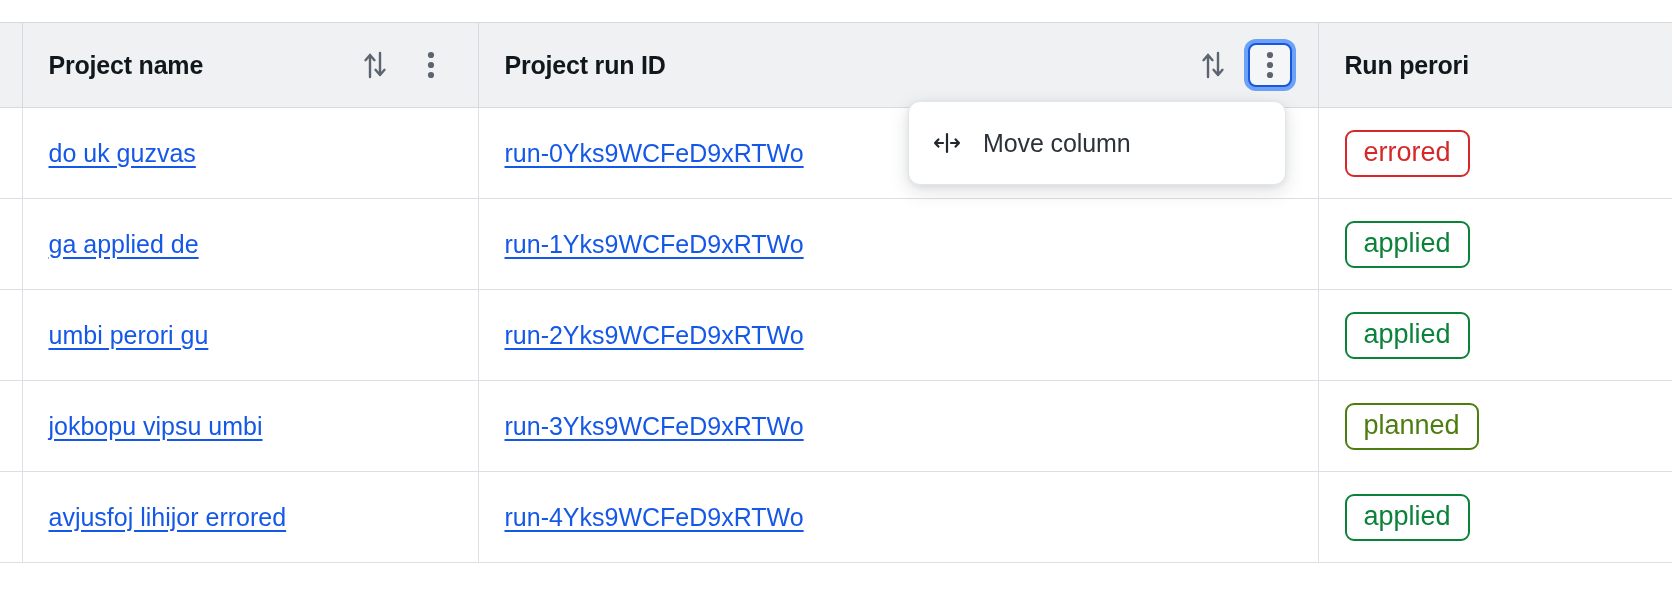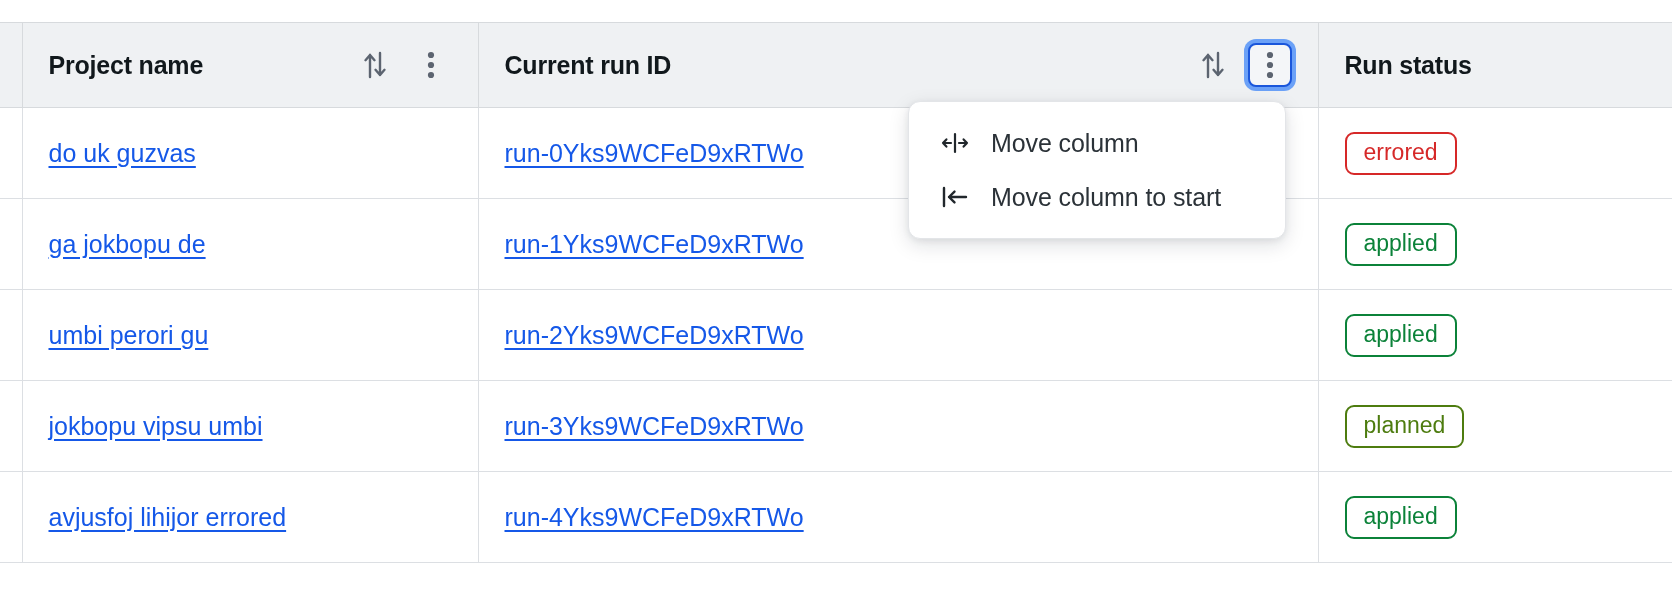--- a/index.html
+++ b/index.html
@@ -105,21 +105,21 @@
     font-size: 25px;
     color: #1558e8;
     text-decoration: underline;
     text-underline-offset: 4px;
     white-space: nowrap;
     cursor: pointer;
   }
 
   .badge {
     display: inline-block;
-    font-size: 23px;
+    font-size: 27px;
     padding: 7px 17px 9px;
     border-radius: 9px;
     border: 2px solid currentColor;
     line-height: 1;
     white-space: nowrap;
   }
 
   
   .menu {
     position: absolute;
@@ -130,21 +130,21 @@
     border: 1px solid #e3e5e8;
     border-radius: 12px;
     box-shadow: 0 6px 20px rgba(16,24,40,0.13), 0 2px 6px rgba(16,24,40,0.07);
     padding: 14px 0 14px;
     z-index: 40;
   }
   .menu-item {
     display: flex;
     align-items: center;
     gap: 20px;
-    padding: 9px 30px;
+    padding: 9px 22px;
     height: 54px;
     cursor: pointer;
     white-space: nowrap;
   }
   .menu-icon {
     width: 32px;
     flex: 0 0 32px;
     display: flex;
     align-items: center;
     justify-content: center;
@@ -190,42 +190,42 @@
                   <circle cx="4" cy="14" r="3.1" fill="#5c6470"></circle>
                   <circle cx="4" cy="24" r="3.1" fill="#5c6470"></circle>
                 </svg>
               </button>
             </span>
           </div>
         </th>
 
         <th>
           <div class="head-inner">
-            <span class="head-label">Current run ID</span>
+            <span class="head-label">Project run ID</span>
             <span class="head-tools">
               <button class="icon-btn" aria-label="sort">
                 <svg width="26" height="30" viewBox="0 0 26 30" fill="none" aria-hidden="true">
                   <path d="M8 27 V5 M8 5 L3.5 10.2 M8 5 L12.5 10.2" stroke="#5c6470" stroke-width="2.4" stroke-linecap="round" stroke-linejoin="round"></path>
                   <path d="M18 3 V25 M18 25 L13.5 19.8 M18 25 L22.5 19.8" stroke="#5c6470" stroke-width="2.4" stroke-linecap="round" stroke-linejoin="round"></path>
                 </svg>
               </button>
               <button class="icon-btn focused" aria-label="column menu" aria-expanded="true">
                 <svg width="8" height="28" viewBox="0 0 8 28" aria-hidden="true">
                   <circle cx="4" cy="4" r="3.1" fill="#5c6470"></circle>
                   <circle cx="4" cy="14" r="3.1" fill="#5c6470"></circle>
                   <circle cx="4" cy="24" r="3.1" fill="#5c6470"></circle>
                 </svg>
               </button>
             </span>
           </div>
         </th>
 
         <th>
           <div class="head-inner">
-            <span class="head-label">Run status</span>
+            <span class="head-label">Run perori</span>
             <span class="head-tools">
               <button class="icon-btn" aria-label="sort">
                 
               </button>
             </span>
           </div>
         </th>
       </tr>
     </thead>
 
@@ -239,21 +239,21 @@
           <a class="cell-link">run-0Yks9WCFeD9xRTWo</a>
         </td>
         <td>
           <span class="badge" style="color:#d62828">errored</span>
         </td>
       </tr>
 
       <tr>
         <td class="select-cell"></td>
         <td>
-          <a class="cell-link">ga jokbopu de</a>
+          <a class="cell-link">ga applied de</a>
         </td>
         <td>
           <a class="cell-link">run-1Yks9WCFeD9xRTWo</a>
         </td>
         <td>
           <span class="badge" style="color:#0b8239">applied</span>
         </td>
       </tr>
 
       <tr>
@@ -302,25 +302,16 @@
       <span class="menu-icon">
         <svg width="30" height="24" viewBox="0 0 30 24" fill="none" aria-hidden="true">
           <path d="M15 3 V21" stroke="#21272c" stroke-width="2.2" stroke-linecap="round"></path>
           <path d="M11 12 H3 M6.4 8.4 L3 12 L6.4 15.6" stroke="#21272c" stroke-width="2.2" stroke-linecap="round" stroke-linejoin="round"></path>
           <path d="M19 12 H27 M23.6 8.4 L27 12 L23.6 15.6" stroke="#21272c" stroke-width="2.2" stroke-linecap="round" stroke-linejoin="round"></path>
         </svg>
       </span>
       <span class="menu-label">Move column</span>
     </div>
 
-    <div class="menu-item">
-      <span class="menu-icon">
-        <svg width="30" height="24" viewBox="0 0 30 24" fill="none" aria-hidden="true">
-          <path d="M4 3 V21" stroke="#21272c" stroke-width="2.4" stroke-linecap="round"></path>
-          <path d="M26 12 H9 M14.5 6.6 L9 12 L14.5 17.4" stroke="#21272c" stroke-width="2.4" stroke-linecap="round" stroke-linejoin="round"></path>
-        </svg>
-      </span>
-      <span class="menu-label">Move column to start</span>
-    </div>
 
   </div>
 
 </div>
 
 </body></html>

